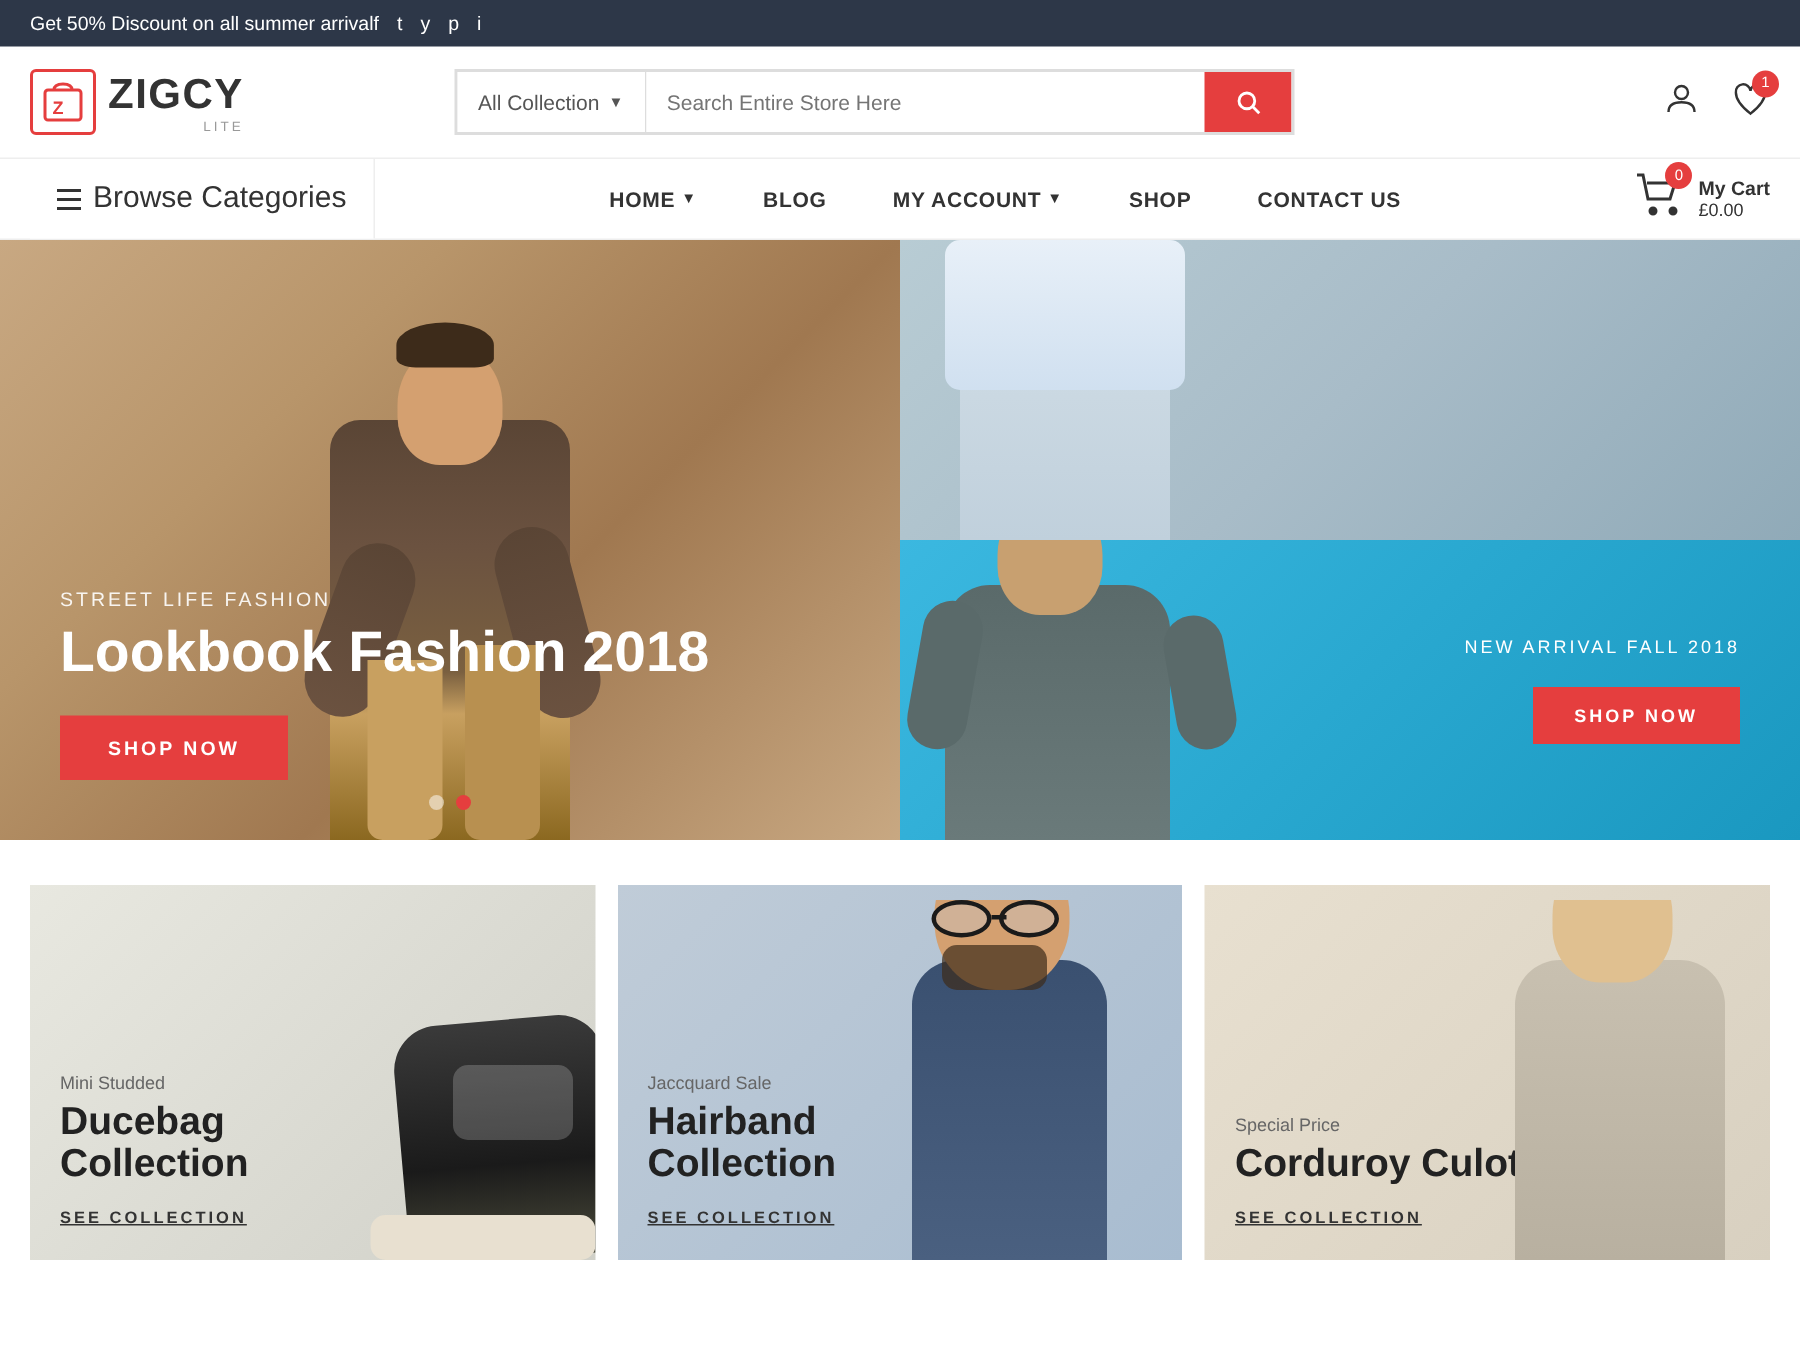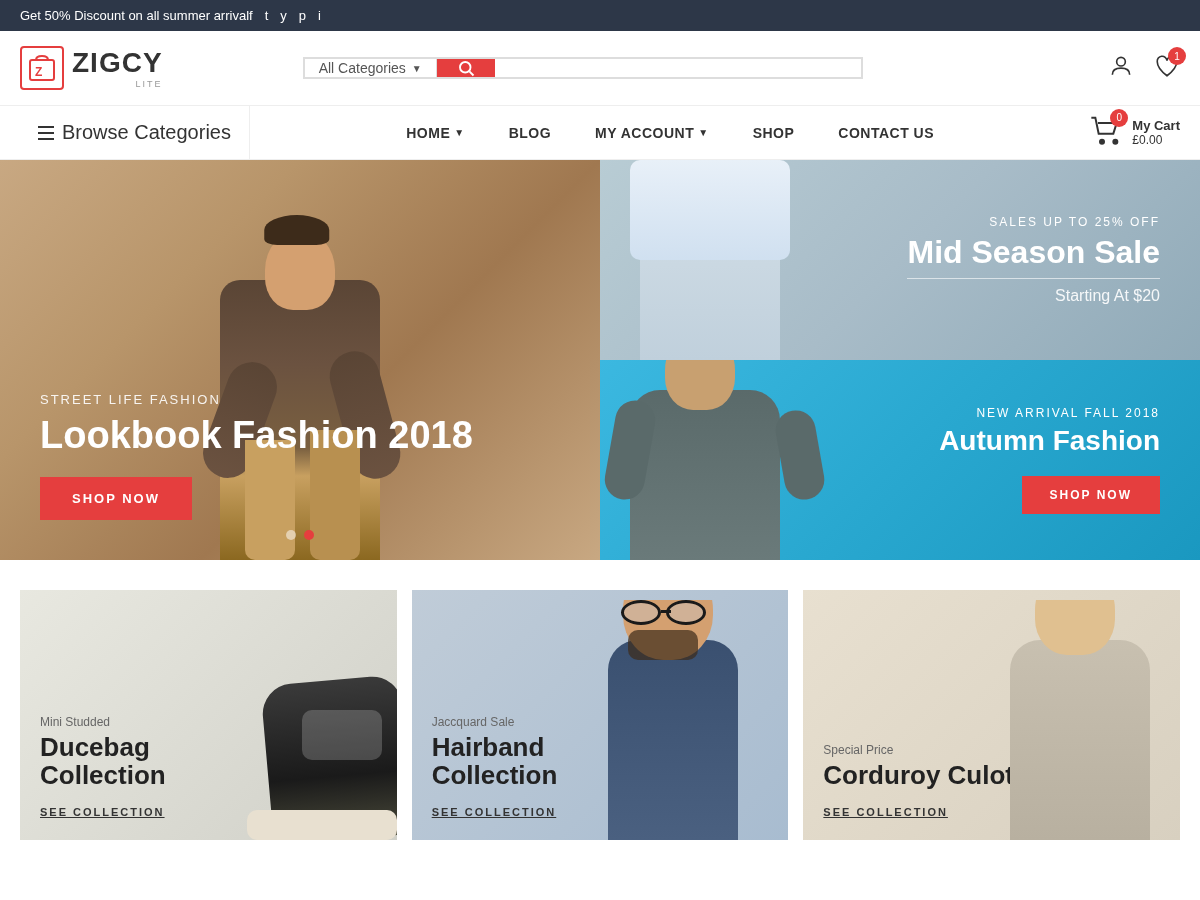--- a/index.html
+++ b/index.html
@@ -260,23 +260,24 @@
       </svg>
     </div>
     <div>
       <span class="logo-text">ZIGCY</span>
       <span class="logo-lite">LITE</span>
     </div>
   </div>
 
   <div class="search-bar">
     <div class="search-category">
-      <span>All Categories</span>
+      <span>All Collection</span>
       <span style="font-size:10px;">▼</span>
     </div>
+    <input class="search-input" type="text" placeholder="Search Entire Store Here" style="">
     <button class="search-btn">
       <svg viewBox="0 0 24 24">
         <circle cx="11" cy="11" r="7" stroke="white" stroke-width="2.5" fill="none"></circle>
         <line x1="16.5" y1="16.5" x2="22" y2="22" stroke="white" stroke-width="2.5"></line>
       </svg>
     </button>
   </div>
 
   <div class="header-actions">
     <div class="header-icon">
@@ -379,42 +380,34 @@
 
     <div class="hero-panel-top">
 
       <div style="position:absolute;left:0;bottom:0;width:280px;height:100%;overflow:hidden;">
         <div style="position:absolute;bottom:0;left:40px;width:140px;height:190px;background:linear-gradient(180deg,#d4e0e8 0%,#c0d0dc 100%);border-radius:30px 30px 0 0;"></div>
         <div style="position:absolute;bottom:170px;left:75px;width:65px;height:80px;background:#e8c898;border-radius:50% 50% 40% 40%;"></div>
 
         <div style="position:absolute;bottom:100px;left:30px;width:160px;height:100px;background:linear-gradient(180deg,#e8f0f8 0%,#d0e0f0 100%);border-radius:10px;"></div>
       </div>
 
-      <div class="hero-panel-top-text">
-        <p class="hero-panel-sub">SALES UP TO 25% OFF</p>
-        <h2 class="hero-panel-title">Mid Season Sale</h2>
-        <div style="border-top: 1px solid rgba(255,255,255,0.6); padding-top: 8px; margin-top: 8px;">
-          <p class="hero-panel-desc">Starting At $20</p>
-        </div>
-      </div>
     </div>
 
     <div class="hero-panel-bottom">
 
       <div style="position:absolute;left:0;bottom:0;width:260px;height:100%;overflow:hidden;">
         <div style="position:absolute;bottom:0;left:30px;width:150px;height:170px;background:linear-gradient(180deg,#5a6a6a 0%,#6a7a7a 100%);border-radius:30px 30px 0 0;"></div>
         <div style="position:absolute;bottom:150px;left:65px;width:70px;height:80px;background:#c8a070;border-radius:50% 50% 40% 40%;"></div>
 
         <div style="position:absolute;bottom:60px;left:10px;width:40px;height:100px;background:#5a6a6a;border-radius:20px;transform:rotate(10deg);"></div>
         <div style="position:absolute;bottom:60px;left:180px;width:40px;height:90px;background:#5a6a6a;border-radius:20px;transform:rotate(-10deg);"></div>
       </div>
 
       <div class="hero-panel-bottom-text">
         <p class="hero-panel-sub">NEW ARRIVAL FALL 2018</p>
-        <h2 class="hero-panel-title" style="font-size:28px;">Autumn Fashion</h2>
         <button class="hero-panel-bottom-btn">SHOP NOW</button>
       </div>
     </div>
   </div>
 </div>
 
 <div class="collections">
 
   <div class="collection-card" style="background:linear-gradient(135deg,#e8e8e0,#d0d0c8);position:relative;overflow:hidden;">
 

